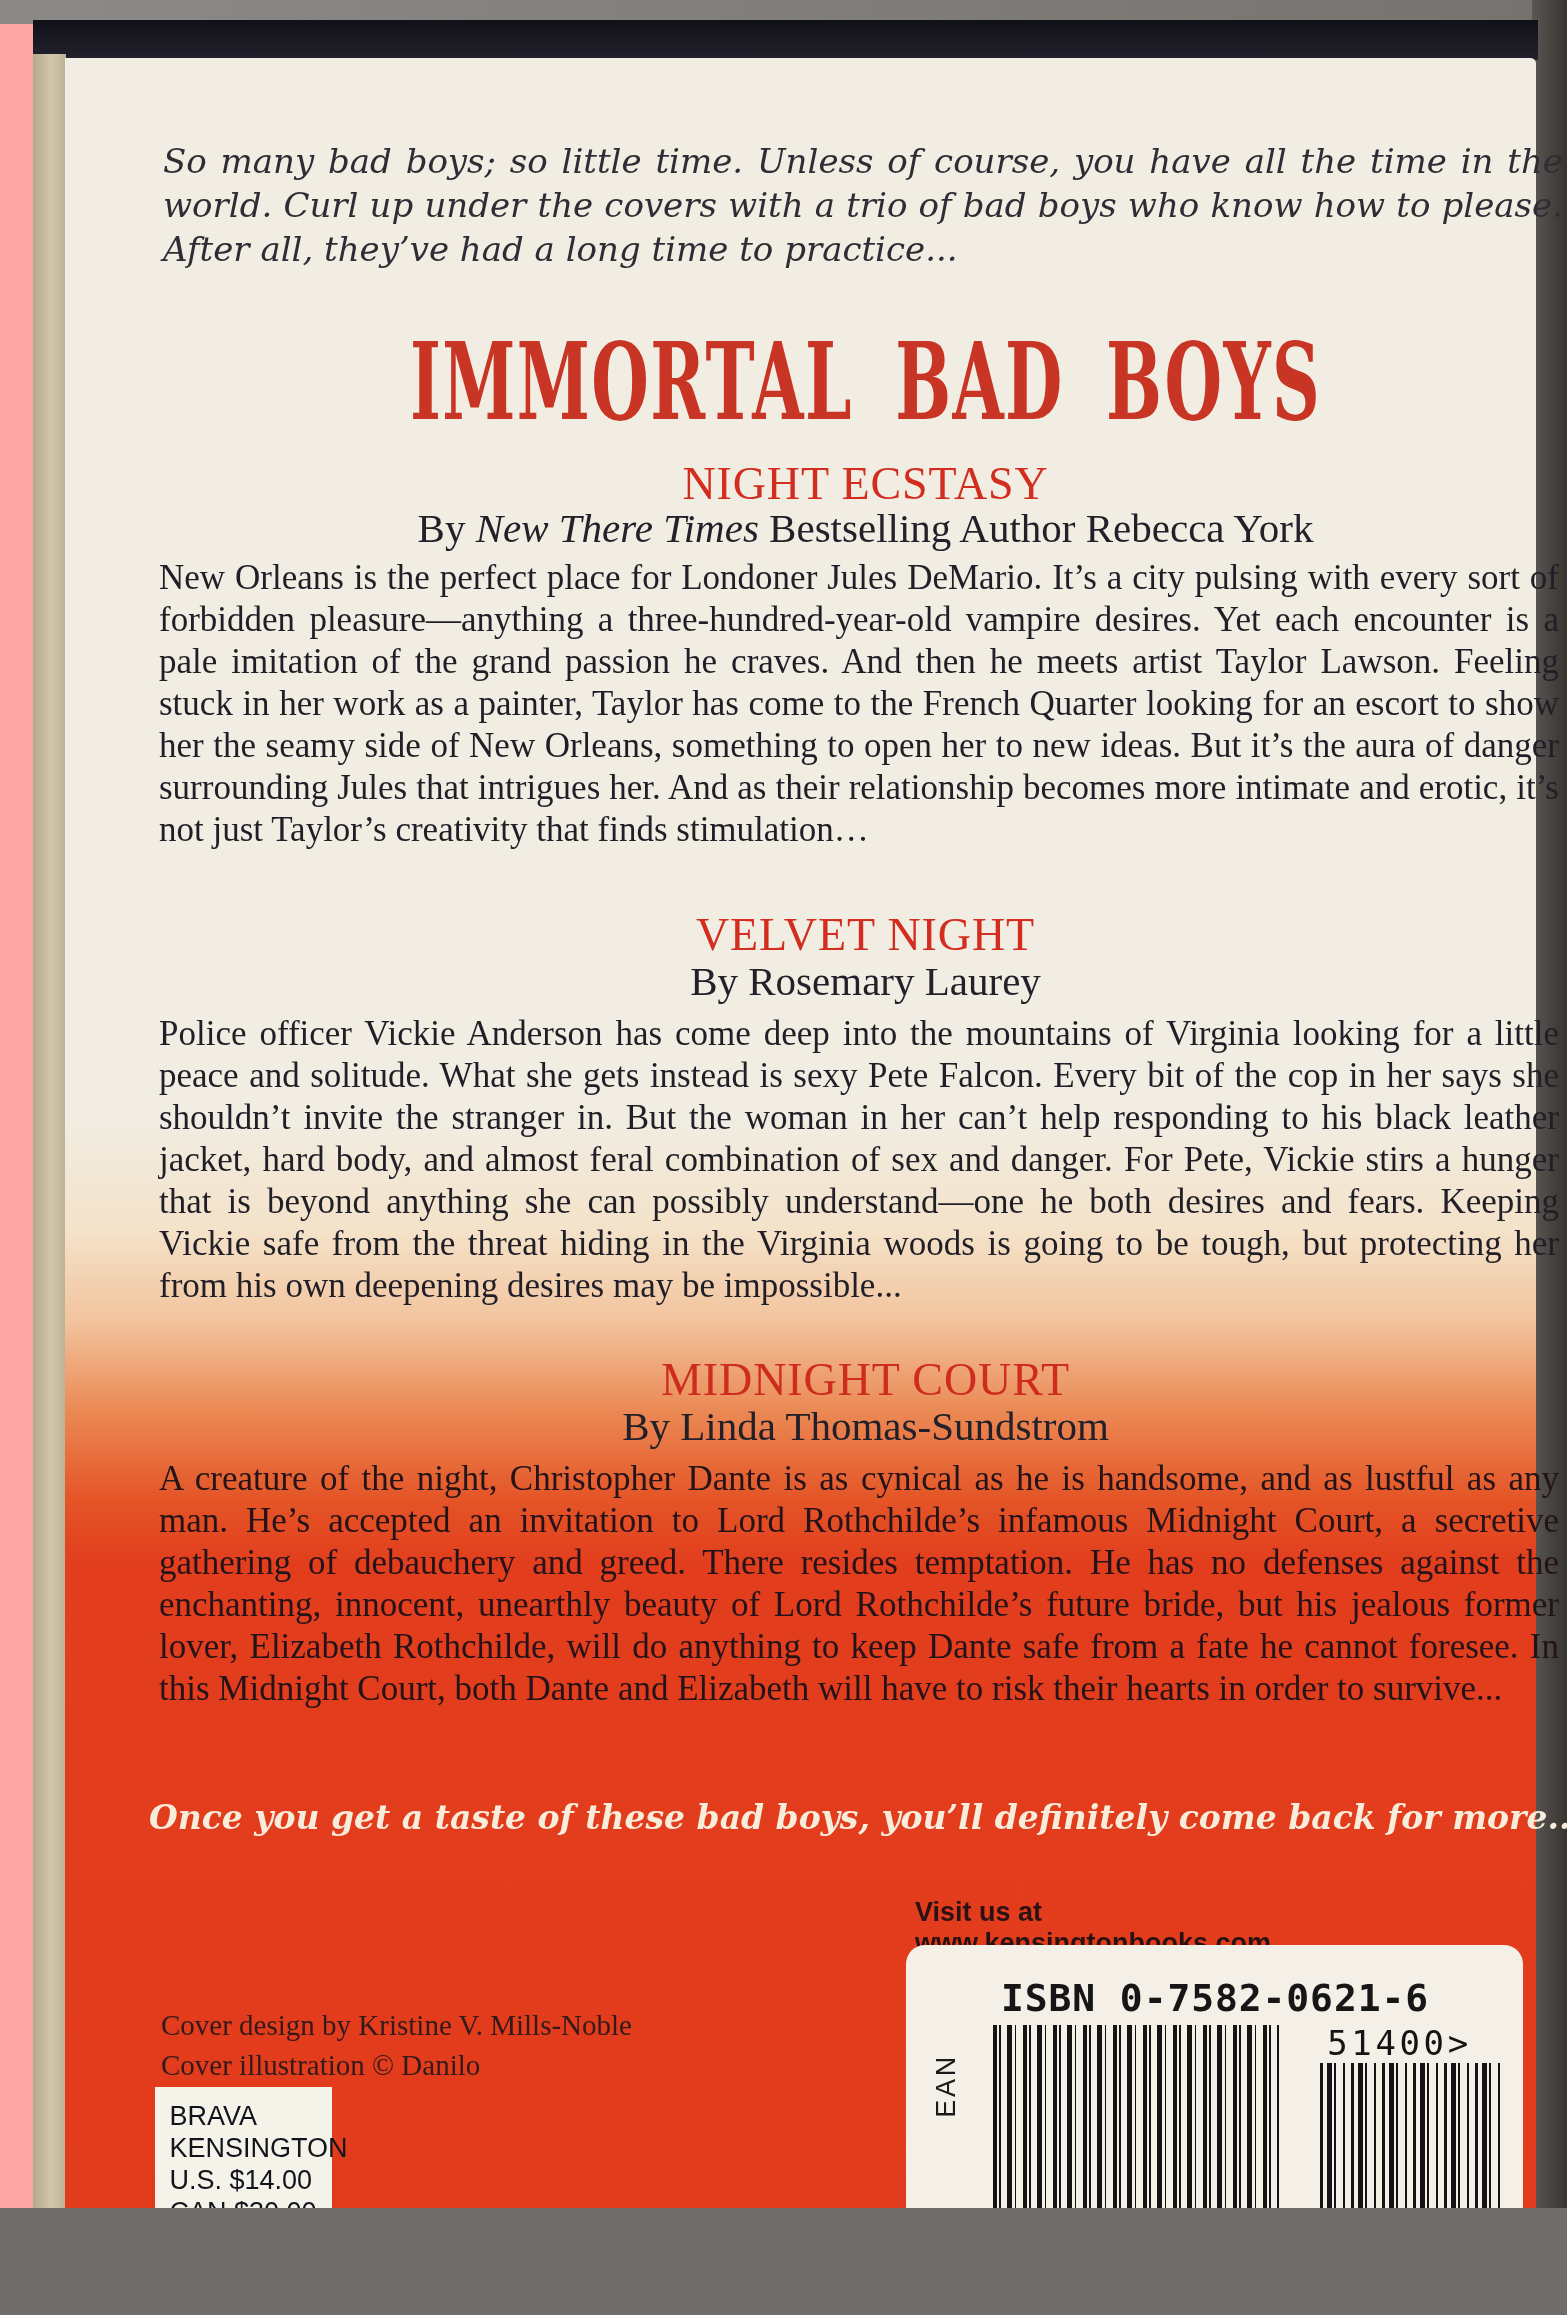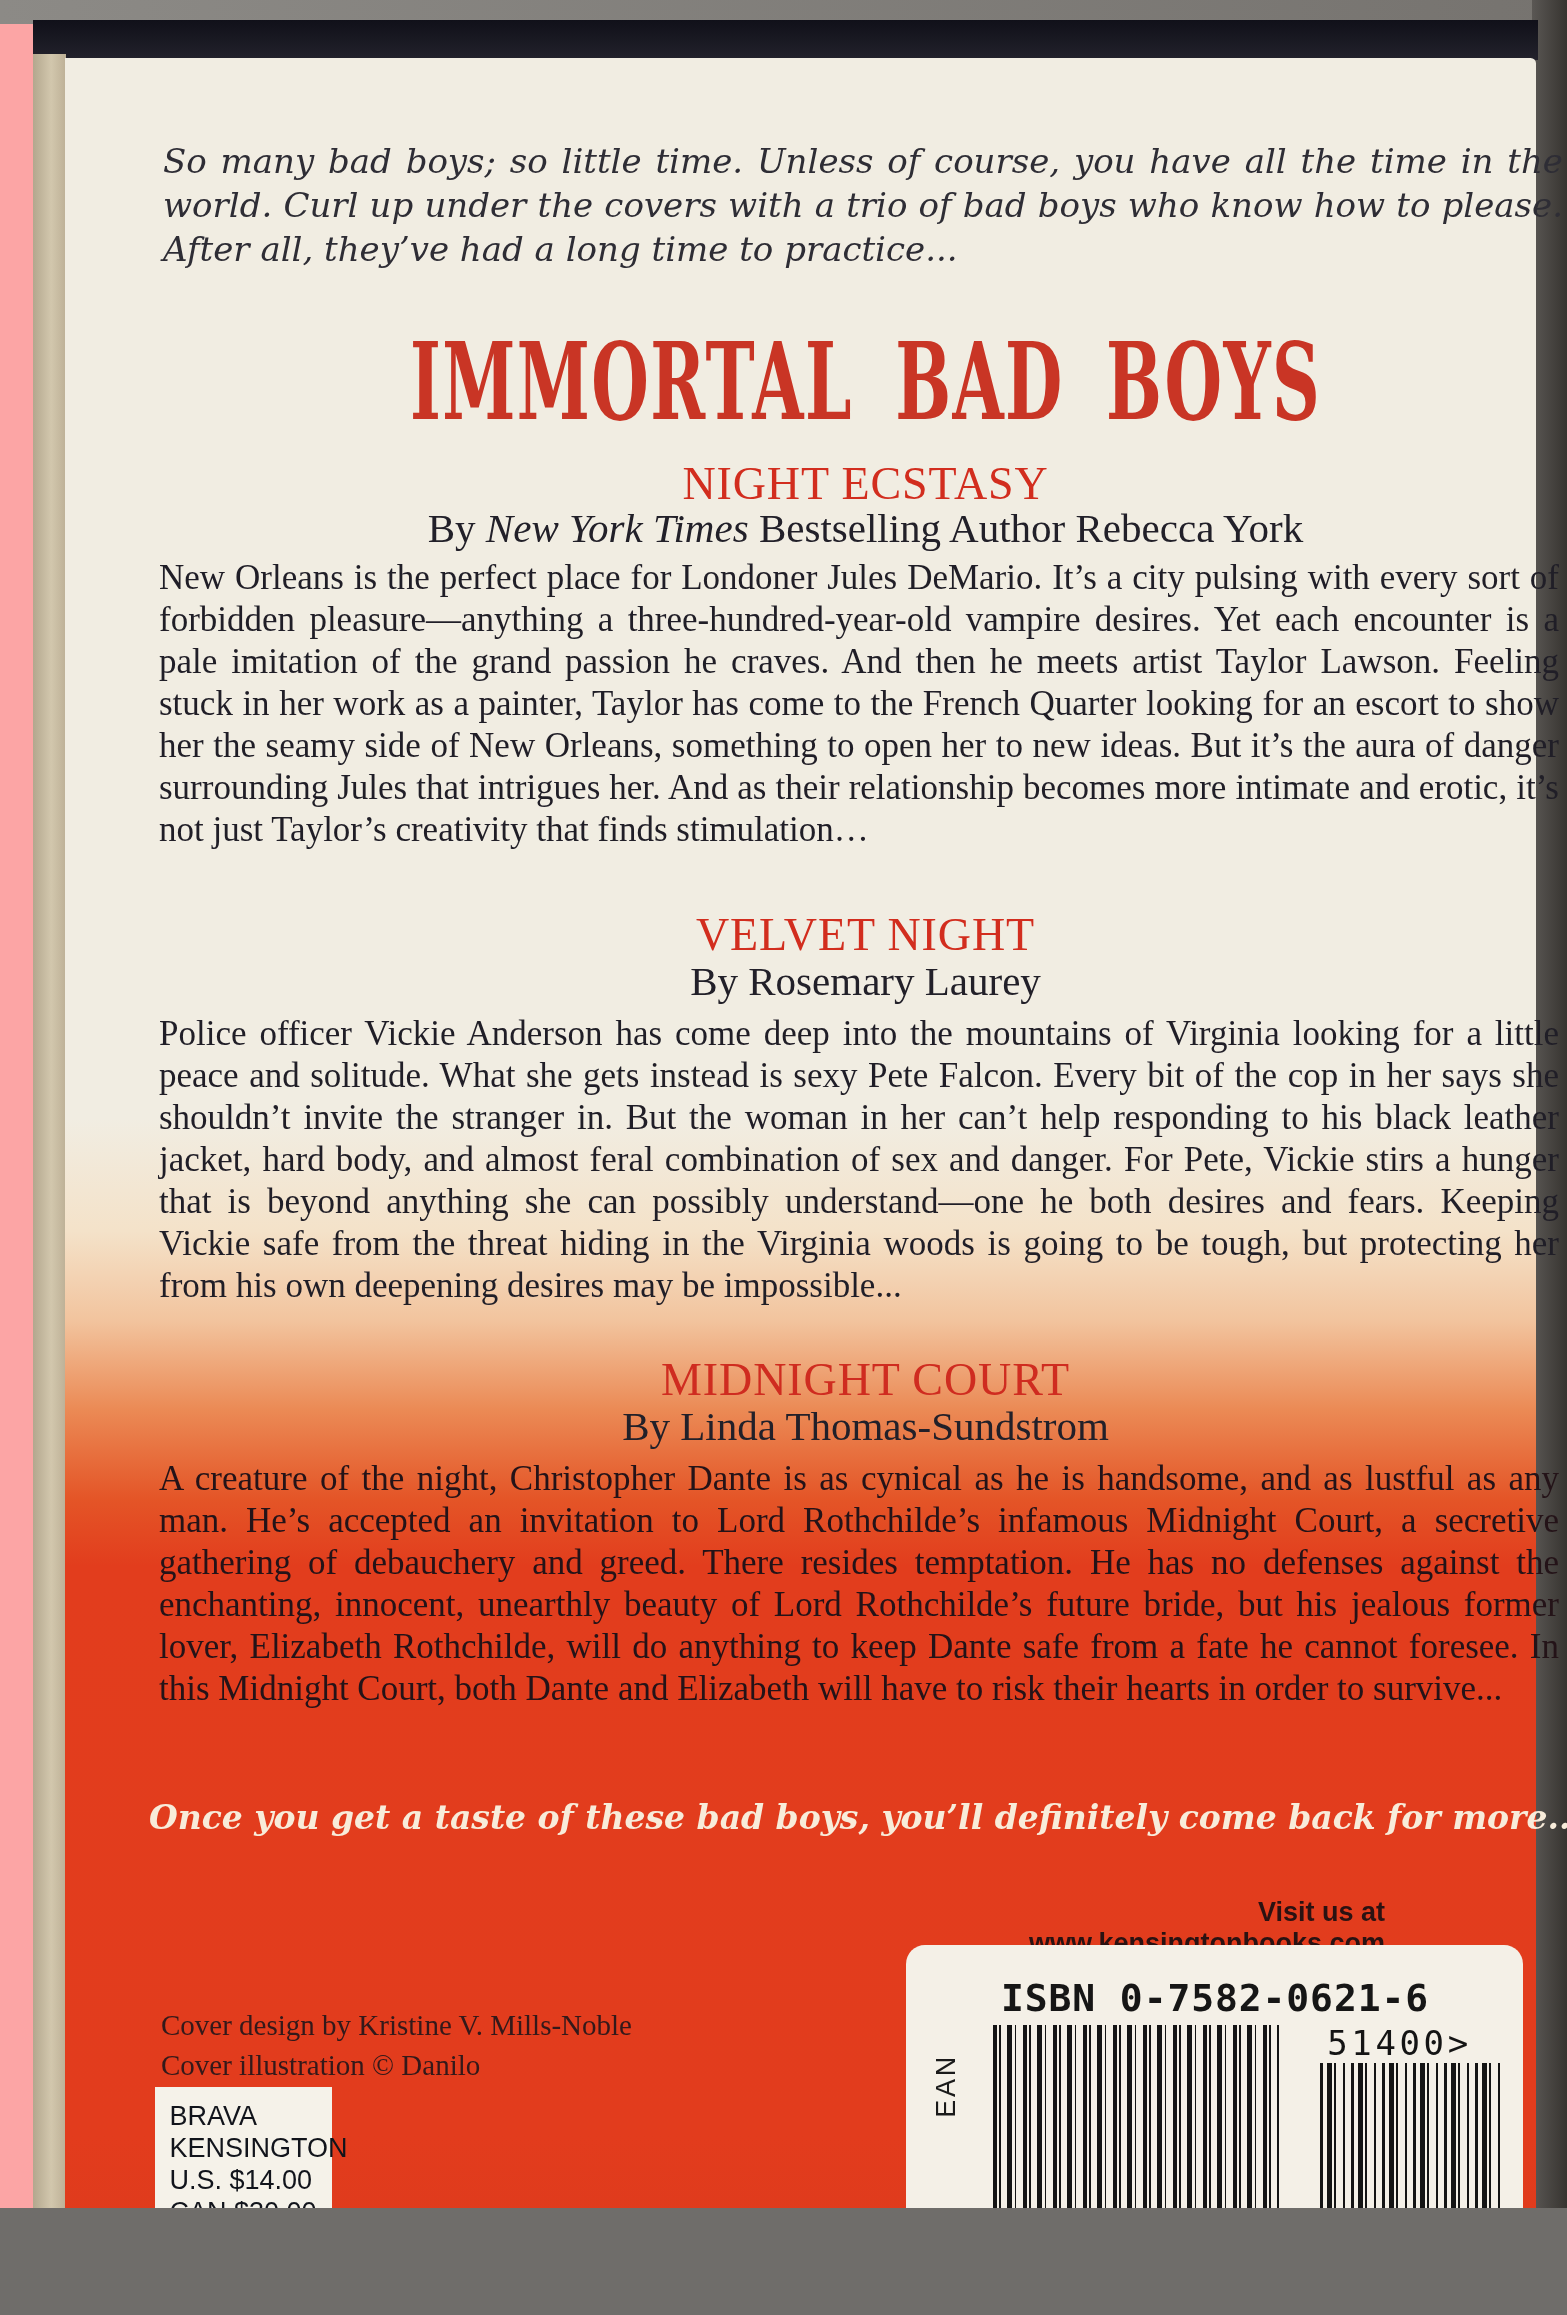--- a/index.html
+++ b/index.html
@@ -37,21 +37,21 @@
     transform:scale(0.76,1.22);transform-origin:center top;white-space:nowrap;}
   .sec-heading{left:65px;width:1471px;text-align:center;
     font-size:46px;letter-spacing:0.9px;line-height:1;}
   .sec-byline{left:65px;width:1471px;text-align:center;color:#222029;
     font-size:41px;line-height:1;}
   .sec-body{left:94px;width:1400px;font-size:35px;line-height:42px;color:#201e27;
     text-align:justify;}
   .tagline{left:65px;top:1740px;width:1471px;text-align:center;
     font-family:"DejaVu Serif",serif;font-style:italic;font-weight:bold;
     font-size:33px;color:#f8ecda;}
-  .website{left:850px;top:1839px;width:470px;text-align:right;
+  .website{left:850px;top:1839px;width:470px;text-align:left;
     font-family:"Liberation Sans",sans-serif;font-weight:bold;font-size:27px;color:#2a1212;}
   .credits{left:96px;top:1947px;width:579px;font-size:29px;line-height:40px;color:#33191a;}
   
   .barcode-box{left:841px;top:1887px;width:617px;height:331px;background:#f4f0e7;border-radius:19px;}
   .isbn-label{position:absolute;left:51px;top:31px;width:516px;text-align:center;
     font-family:"DejaVu Sans Mono",monospace;font-weight:bold;font-size:38px;
     letter-spacing:0.9px;color:#161616;white-space:nowrap;}
   .ean-label{position:absolute;left:25px;top:109px;
     font-family:"Liberation Sans",sans-serif;font-size:27px;letter-spacing:2.7px;color:#1a1a1a;
     writing-mode:vertical-rl;transform:rotate(180deg);}
@@ -91,21 +91,21 @@
   <div class="cover">
 
     <div class="abs intro">So many bad boys; so little time. Unless of course, you have all the time in the world. Curl up under the covers with a trio of bad boys who know how to please. After all, they’ve had a long time to practice...</div>
 
     <div class="abs title-wrap">
       <span class="title" style="color:#c93525;">IMMORTAL BAD BOYS</span>
     </div>
 
     <div class="abs sec-heading" style="top:403px;color:#d22d1e;">NIGHT ECSTASY</div>
     <div class="abs sec-byline" style="top:450px;">
-      <span>By </span><span class="it">New York Times</span><span> Bestselling Author Rebecca York</span>
+      <span>By </span><span class="it">New There Times</span><span> Bestselling Author Rebecca York</span>
     </div>
     <div class="abs sec-body" style="top:499px;">New Orleans is the perfect place for Londoner Jules DeMario. It’s a city pulsing with every sort of forbidden pleasure—anything a three-hundred-year-old vampire desires. Yet each encounter is a pale imitation of the grand passion he craves. And then he meets artist Taylor Lawson. Feeling stuck in her work as a painter, Taylor has come to the French Quarter looking for an escort to show her the seamy side of New Orleans, something to open her to new ideas. But it’s the aura of danger surrounding Jules that intrigues her. And as their relationship becomes more intimate and erotic, it’s not just Taylor’s creativity that finds stimulation…</div>
 
     <div class="abs sec-heading" style="top:854px;color:#d22d1e;">VELVET NIGHT</div>
     <div class="abs sec-byline" style="top:903px;">By Rosemary Laurey</div>
     <div class="abs sec-body" style="top:955px;">Police officer Vickie Anderson has come deep into the mountains of Virginia looking for a little peace and solitude. What she gets instead is sexy Pete Falcon. Every bit of the cop in her says she shouldn’t invite the stranger in. But the woman in her can’t help responding to his black leather jacket, hard body, and almost feral combination of sex and danger. For Pete, Vickie stirs a hunger that is beyond anything she can possibly understand—one he both desires and fears. Keeping Vickie safe from the threat hiding in the Virginia woods is going to be tough, but protecting her from his own deepening desires may be impossible...</div>
 
     <div class="abs sec-heading" style="top:1299px;color:#cf2c20;">MIDNIGHT COURT</div>
     <div class="abs sec-byline" style="top:1348px;">By Linda Thomas-Sundstrom</div>
     <div class="abs sec-body" style="top:1400px;color:#241318;">A creature of the night, Christopher Dante is as cynical as he is handsome, and as lustful as any man. He’s accepted an invitation to Lord Rothchilde’s infamous Midnight Court, a secretive gathering of debauchery and greed. There resides temptation. He has no defenses against the enchanting, innocent, unearthly beauty of Lord Rothchilde’s future bride, but his jealous former lover, Elizabeth Rothchilde, will do anything to keep Dante safe from a fate he cannot foresee. In this Midnight Court, both Dante and Elizabeth will have to risk their hearts in order to survive...</div>

